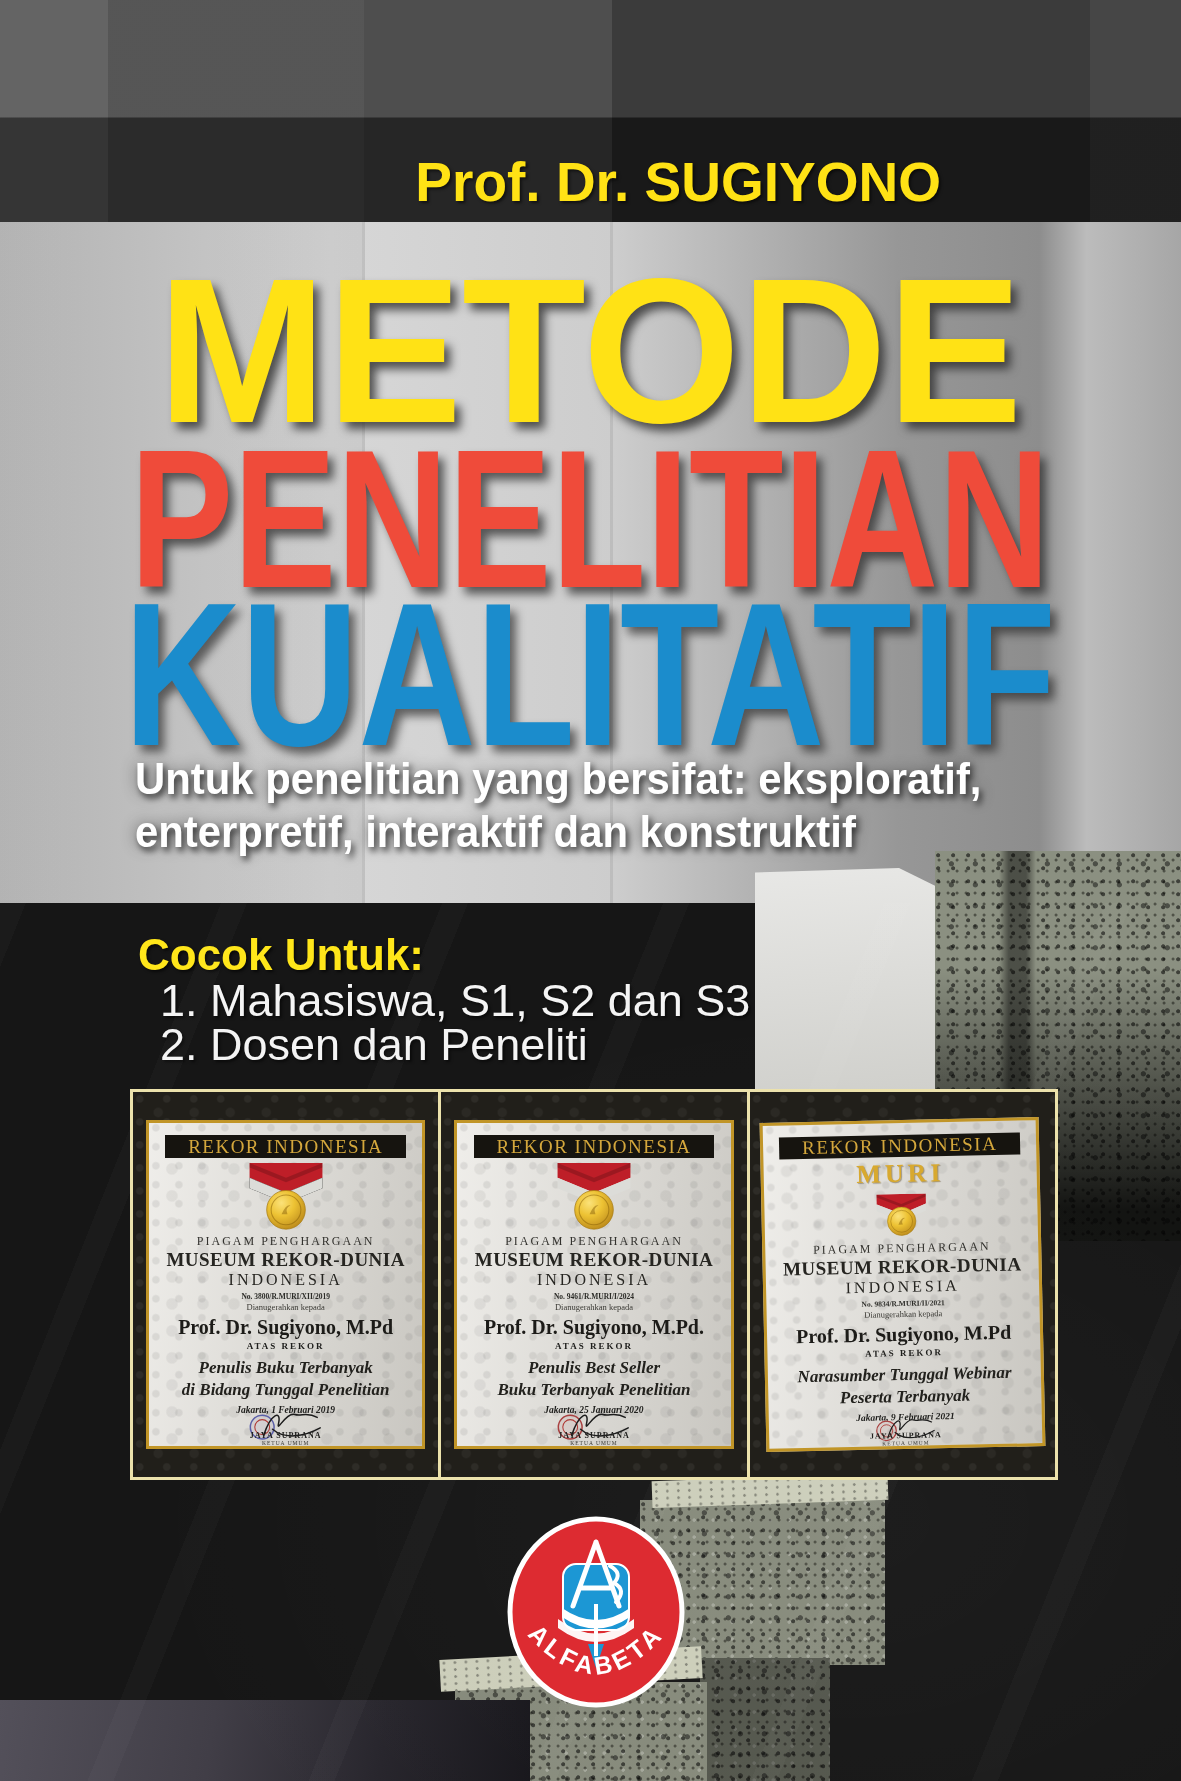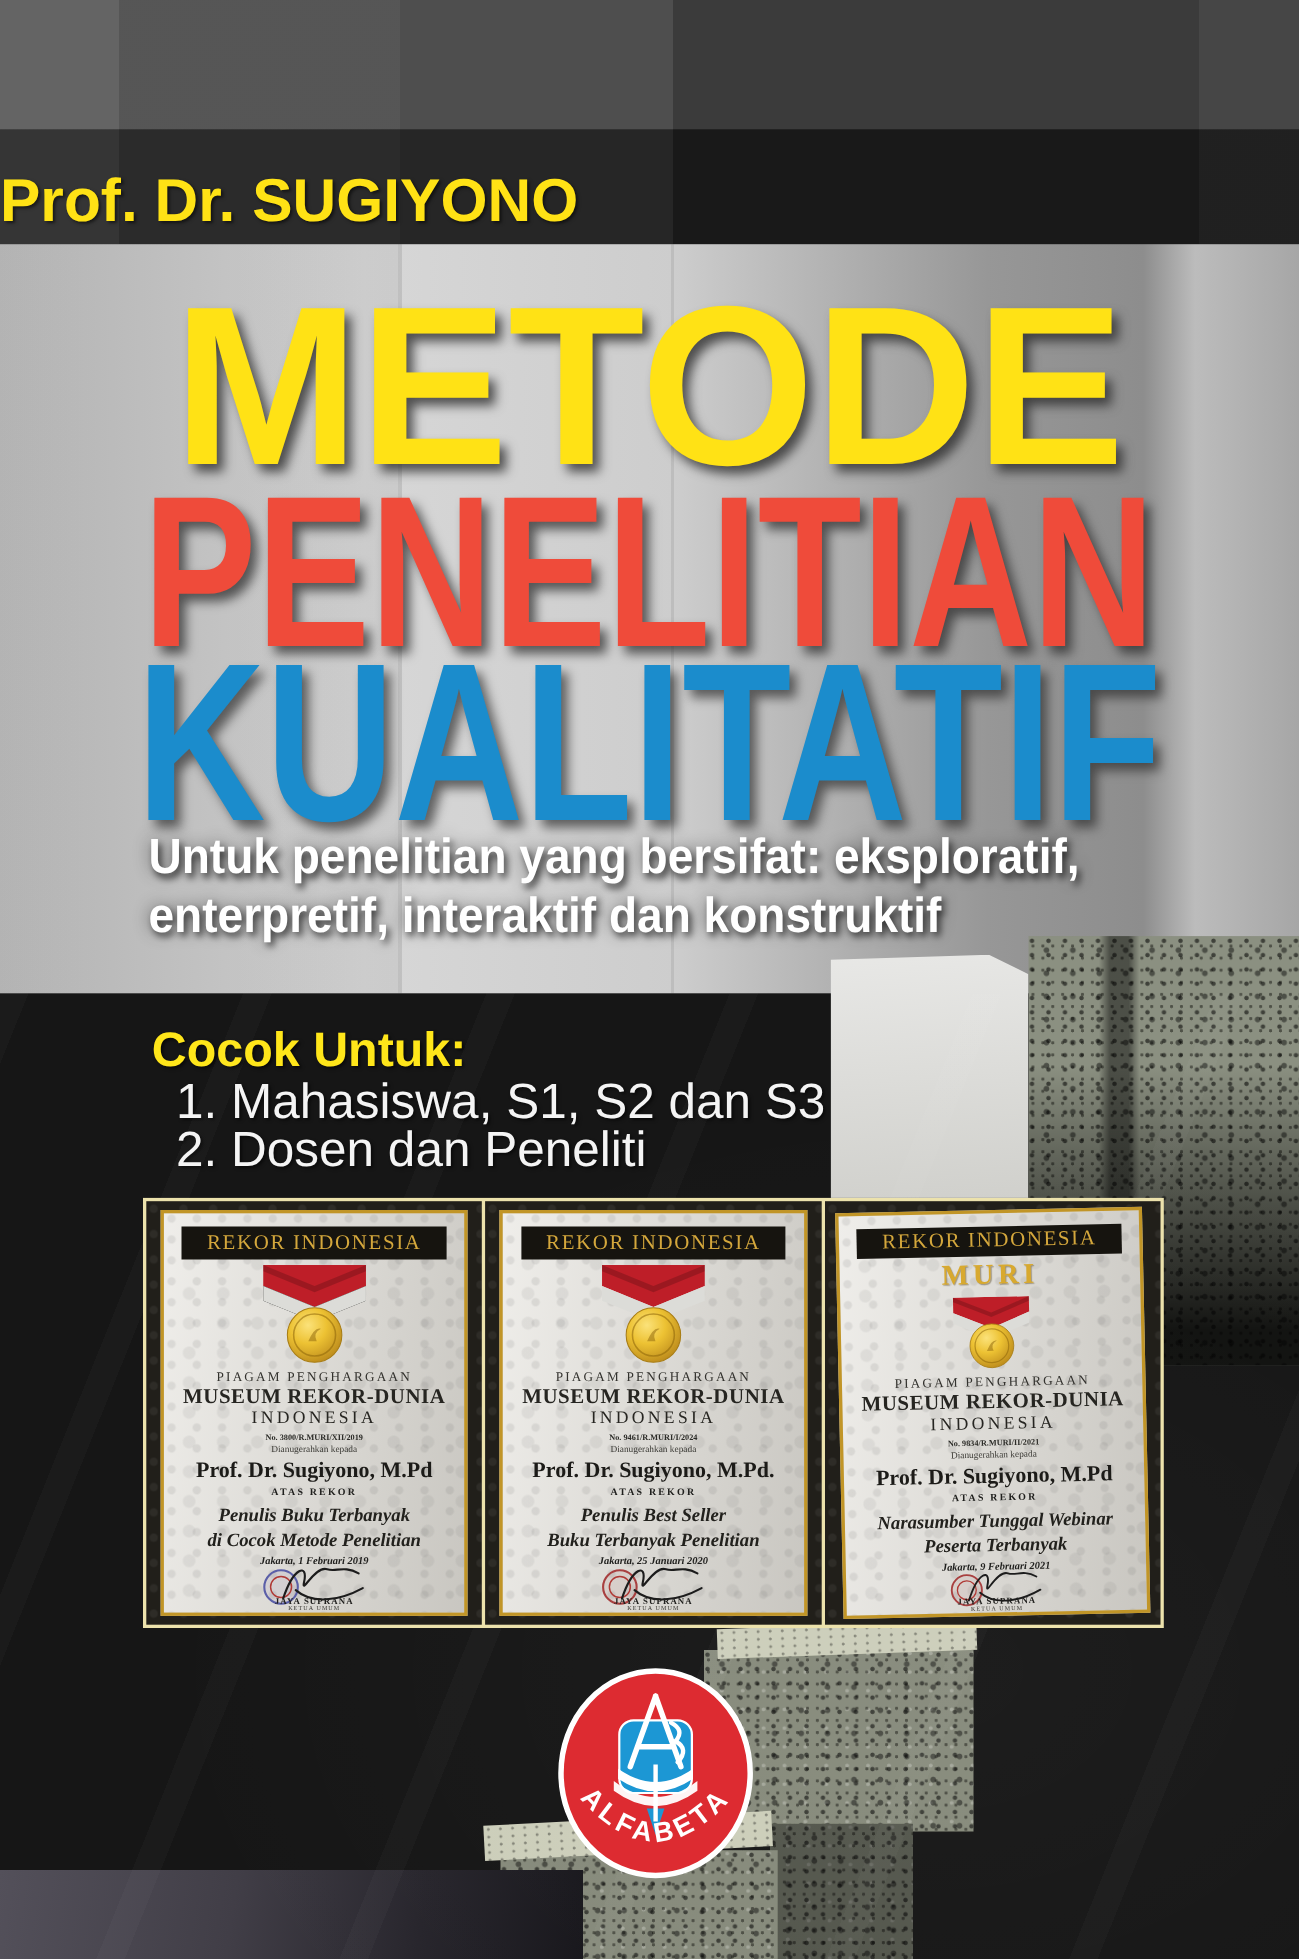--- a/index.html
+++ b/index.html
@@ -13,21 +13,21 @@
   
   #top-panels{
     left:0;top:0;width:1181px;height:222px;
     background:
       linear-gradient(to bottom, rgba(255,255,255,0.09) 0 117px, rgba(0,0,0,0.38) 118px 100%),
       linear-gradient(to right,
         #555 0 108px, #454545 108px 364px, #3d3d3d 364px 612px,
         #282828 612px 1090px, #343434 1090px 100%);
   }
   #author{
-    left:0;top:150px;width:941px;text-align:left;
+    left:0;top:150px;width:941px;text-align:right;
     color:#FFE215;font-size:55px;font-weight:bold;letter-spacing:0px;
     text-shadow:2px 2px 3px rgba(0,0,0,.55);
   }
 
   
   #silver-band{
     left:0;top:222px;width:1181px;height:681px;
     background:
       linear-gradient(to right, rgba(0,0,0,.05) 0 362px, rgba(0,0,0,.10) 362px 365px, rgba(0,0,0,0) 365px 610px, rgba(0,0,0,.08) 610px 613px, rgba(0,0,0,0) 613px),
       linear-gradient(to right, #bdbdbd, #d7d7d7 28%, #cdcdcd 52%, #979797 76%, #8d8d8d 88%, #bcbcbc 92%, #a6a6a6 100%);
@@ -81,21 +81,21 @@
   #suit-item-0{top:975px;}
   #suit-item-1{top:1019px;}
 
   
   #certs{
     left:130px;top:1089px;width:928px;height:391px;
     background:#ece2ac;padding:3px;box-sizing:border-box;
     display:flex;gap:3px;
   }
   .cert{
-    flex:1;box-sizing:border-box;padding:8px 13px;
+    flex:1;box-sizing:border-box;padding:28px 13px;
     background-color:#211f1a;
     background-image:
       radial-gradient(circle at 25% 30%, rgba(255,255,255,.06) 0 3px, transparent 4.5px),
       radial-gradient(circle at 70% 66%, rgba(255,255,255,.045) 0 4px, transparent 5.5px);
     background-size:27px 23px, 36px 31px;
   }
   .paper{
     box-sizing:border-box;height:100%;border:3px solid #c19527;
     background-color:#dcd9d1;
     background-image:
@@ -223,21 +223,21 @@
           <path d="M22,34 q6,-14 12,-12 q-8,4 -4,12 z" fill="rgba(140,100,10,.5)"></path>
         </svg>
         <div class="piagam">PIAGAM PENGHARGAAN</div>
         <div class="museum">MUSEUM REKOR-DUNIA</div>
         <div class="country">INDONESIA</div>
         <div class="certno">No. 3800/R.MURI/XII/2019</div>
         <div class="kepada">Dianugerahkan kepada</div>
         <div class="recip">Prof. Dr. Sugiyono, M.Pd</div>
         <div class="atas">ATAS REKOR</div>
         <div class="ach ach-first">Penulis Buku Terbanyak</div>
-        <div class="ach">di Cocok Metode Penelitian</div>
+        <div class="ach">di Bidang Tunggal Penelitian</div>
         <div class="dateline">Jakarta, 1 Februari 2019</div>
         <svg class="sig" width="120" height="48" viewBox="0 0 120 48">
           <circle cx="28" cy="27" r="16" fill="rgba(120,90,160,.08)" stroke="#5b5fa8" stroke-width="2"></circle>
           <circle cx="28" cy="27" r="10" fill="none" stroke="#b03a36" stroke-width="1.4"></circle>
           <path d="M30,38 C40,8 54,4 50,22 C47,36 60,6 72,10 C80,13 88,6 102,14 M42,30 C58,44 84,40 106,28" fill="none" stroke="#1c1c1c" stroke-width="2" stroke-linecap="round"></path>
         </svg>
         <div class="signer">JAYA SUPRANA</div>
         <div class="signer-title">KETUA UMUM</div>
       </div>
     </div>

